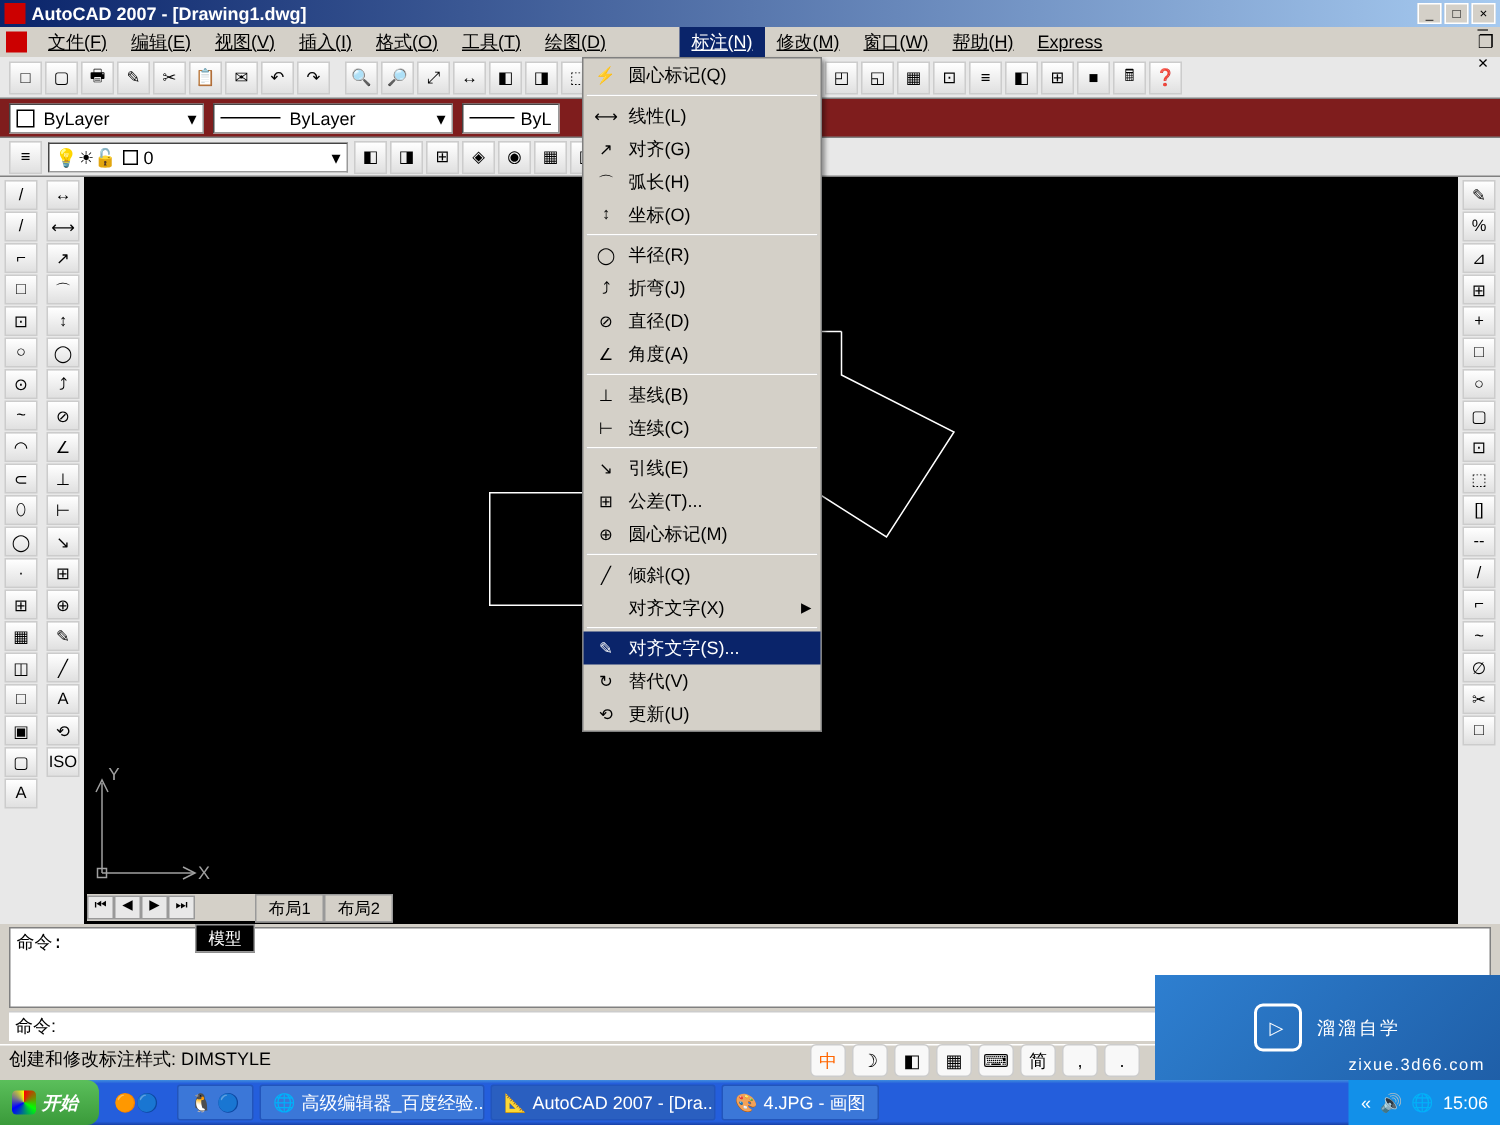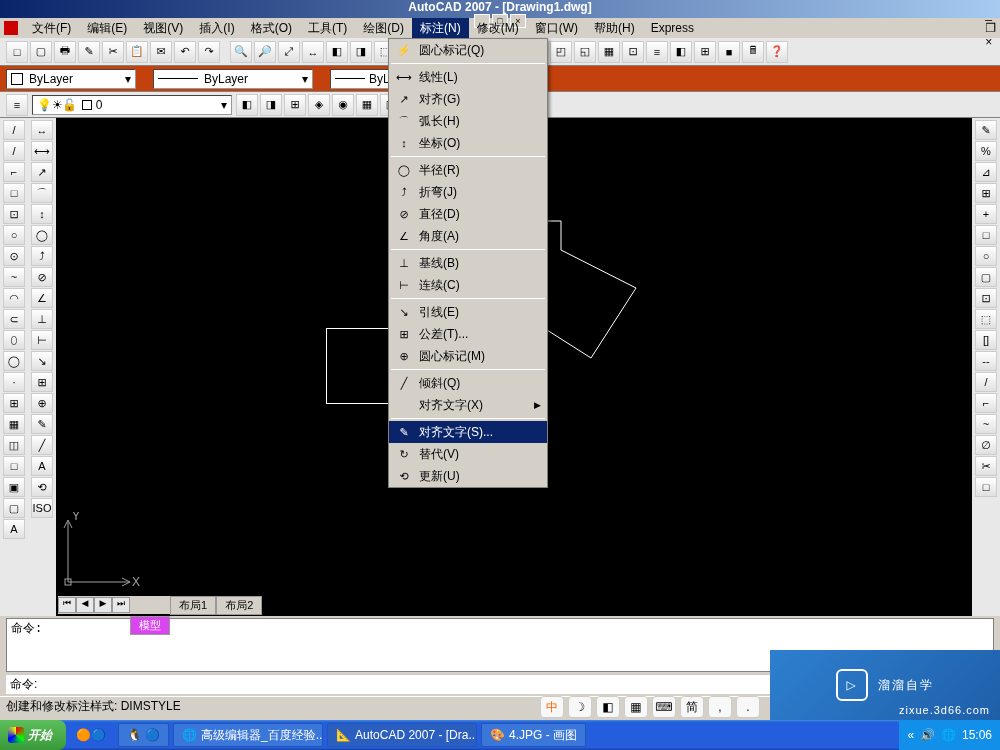--- a/index.html
+++ b/index.html
@@ -1,41 +1,41 @@
 <!DOCTYPE html>
 <html><head>
 <meta charset="utf-8">
 <style>
 * { margin: 0; padding: 0; box-sizing: border-box; font-family: SimSun, sans-serif; font-size: 12px; }
 body { background: #d4d0c8; width: 1000px; height: 750px; overflow: hidden; position: relative; }
-.titlebar { background: linear-gradient(to right, #0a246a, #a6caf0); height: 18px; display: flex; align-items: center; color: #fff; padding: 0 3px; flex-direction: column; }
+.titlebar { background: linear-gradient(to right, #0a246a, #a6caf0); height: 18px; display: flex; align-items: center; color: #fff; padding: 0 3px; }
 .titlebar .ticon { width: 14px; height: 14px; background: #c00; margin-right: 4px; }
 .titlebar .ttxt { flex: 1; font-weight: bold; }
 .titlebar .winbtns { display: flex; gap: 2px; }
 .titlebar .winbtn { width: 16px; height: 14px; background: #d4d0c8; border: 1px solid #fff; font-size: 9px; text-align: center; line-height: 12px; color: #000; }
 .menubar { background: #d4d0c8; height: 20px; display: flex; align-items: center; padding: 0 4px; }
-.menubar .mitem { padding: 2px 8px; cursor: default; }
-.menubar .mitem.active { background: #0a246a; color: #fff; }
+.menubar .mitem { padding: 2px 8px; cursor: default; text-decoration: underline; }
+.menubar .mitem.active { background: #0a246a; color: #fff; margin-left: 41px; }
 .toolbar { background: #e8e8e8; height: 28px; display: flex; align-items: center; padding: 2px 6px; border-bottom: 1px solid #808080; gap: 2px; }
 .tbtn { width: 22px; height: 22px; border: 1px solid #ccc; background: linear-gradient(#fff,#e0e0e0); display: inline-flex; align-items: center; justify-content: center; font-size: 11px; cursor: pointer; }
 .tsep { width: 6px; }
-.propsbar { background: #c2410c; height: 26px; display: flex; align-items: center; padding: 2px 6px; gap: 17px; border-bottom: 1px solid #808080; }
+.propsbar { background: #7f1d1d; height: 26px; display: flex; align-items: center; padding: 2px 6px; gap: 6px; border-bottom: 1px solid #808080; }
 .combo { background: #fff; border: 1px inset #999; height: 20px; display: flex; align-items: center; padding: 0 4px; min-width: 130px; }
 .layerbar { background: #e8e8e8; height: 26px; display: flex; align-items: center; padding: 2px 6px; gap: 4px; border-bottom: 1px solid #808080; }
 .draw-area { display: flex; height: 498px; }
 .left-tools, .right-tools { width: 28px; background: #e8e8e8; display: flex; flex-direction: column; align-items: center; padding: 2px 0; gap: 1px; }
 .left-tools.second { width: 28px; }
 .vtool { width: 22px; height: 20px; border: 1px solid #ccc; background: linear-gradient(#fff,#e0e0e0); display: flex; align-items: center; justify-content: center; font-size: 11px; }
 .canvas-wrap { flex: 1; position: relative; background: #e8e8e8; }
 .canvas { position: absolute; inset: 0; background: #000; }
 .ucs { position: absolute; left: 4px; bottom: 24px; }
 .tabs { position: absolute; bottom: 2px; left: 2px; height: 18px; display: flex; align-items: center; background: #d4d0c8; }
 .tabbtn { width: 18px; height: 16px; border: 1px solid #999; background: #e8e8e8; font-size: 9px; text-align: center; }
 .tab { padding: 1px 8px; border: 1px solid #999; background: #d4d0c8; font-size: 11px; }
-.tab.active { background: #d946ef; color: #fff; margin-top: 40px; }
+.tab.active { background: #000000; color: #fff; margin-top: 40px; }
 .shape { position: absolute; border: 1px solid #fff; }
 .dropdown { position: absolute; left: 388px; top: 38px; width: 160px; background: #d4d0c8; border: 1px solid #808080; box-shadow: 2px 2px 3px rgba(0,0,0,.4); z-index: 100; }
 .dropdown .ditem { display: flex; align-items: center; height: 22px; padding: 0 6px; cursor: default; }
 .dropdown .ditem.sel { background: #0a246a; color: #fff; }
 .dropdown .dicon { width: 18px; height: 16px; margin-right: 6px; display: inline-flex; align-items: center; justify-content: center; font-size: 11px; }
 .dropdown .dsep { height: 1px; background: #808080; margin: 2px 2px; border-bottom: 1px solid #fff; }
 .dropdown .arrow { margin-left: auto; font-size: 9px; }
 .cmdarea { border: 1px solid #808080; background: #fff; margin: 2px 6px; height: 54px; overflow: hidden; padding: 1px 4px; font-family: "Courier New", monospace; }
 .cmdline { font-family: "Courier New", monospace; font-size: 12px; }
 .cmdinput { border-top: 1px solid #ccc; display: flex; align-items: center; margin: 2px 6px; background: #fff; height: 20px; padding: 0 4px; font-family: "Courier New", monospace; }

